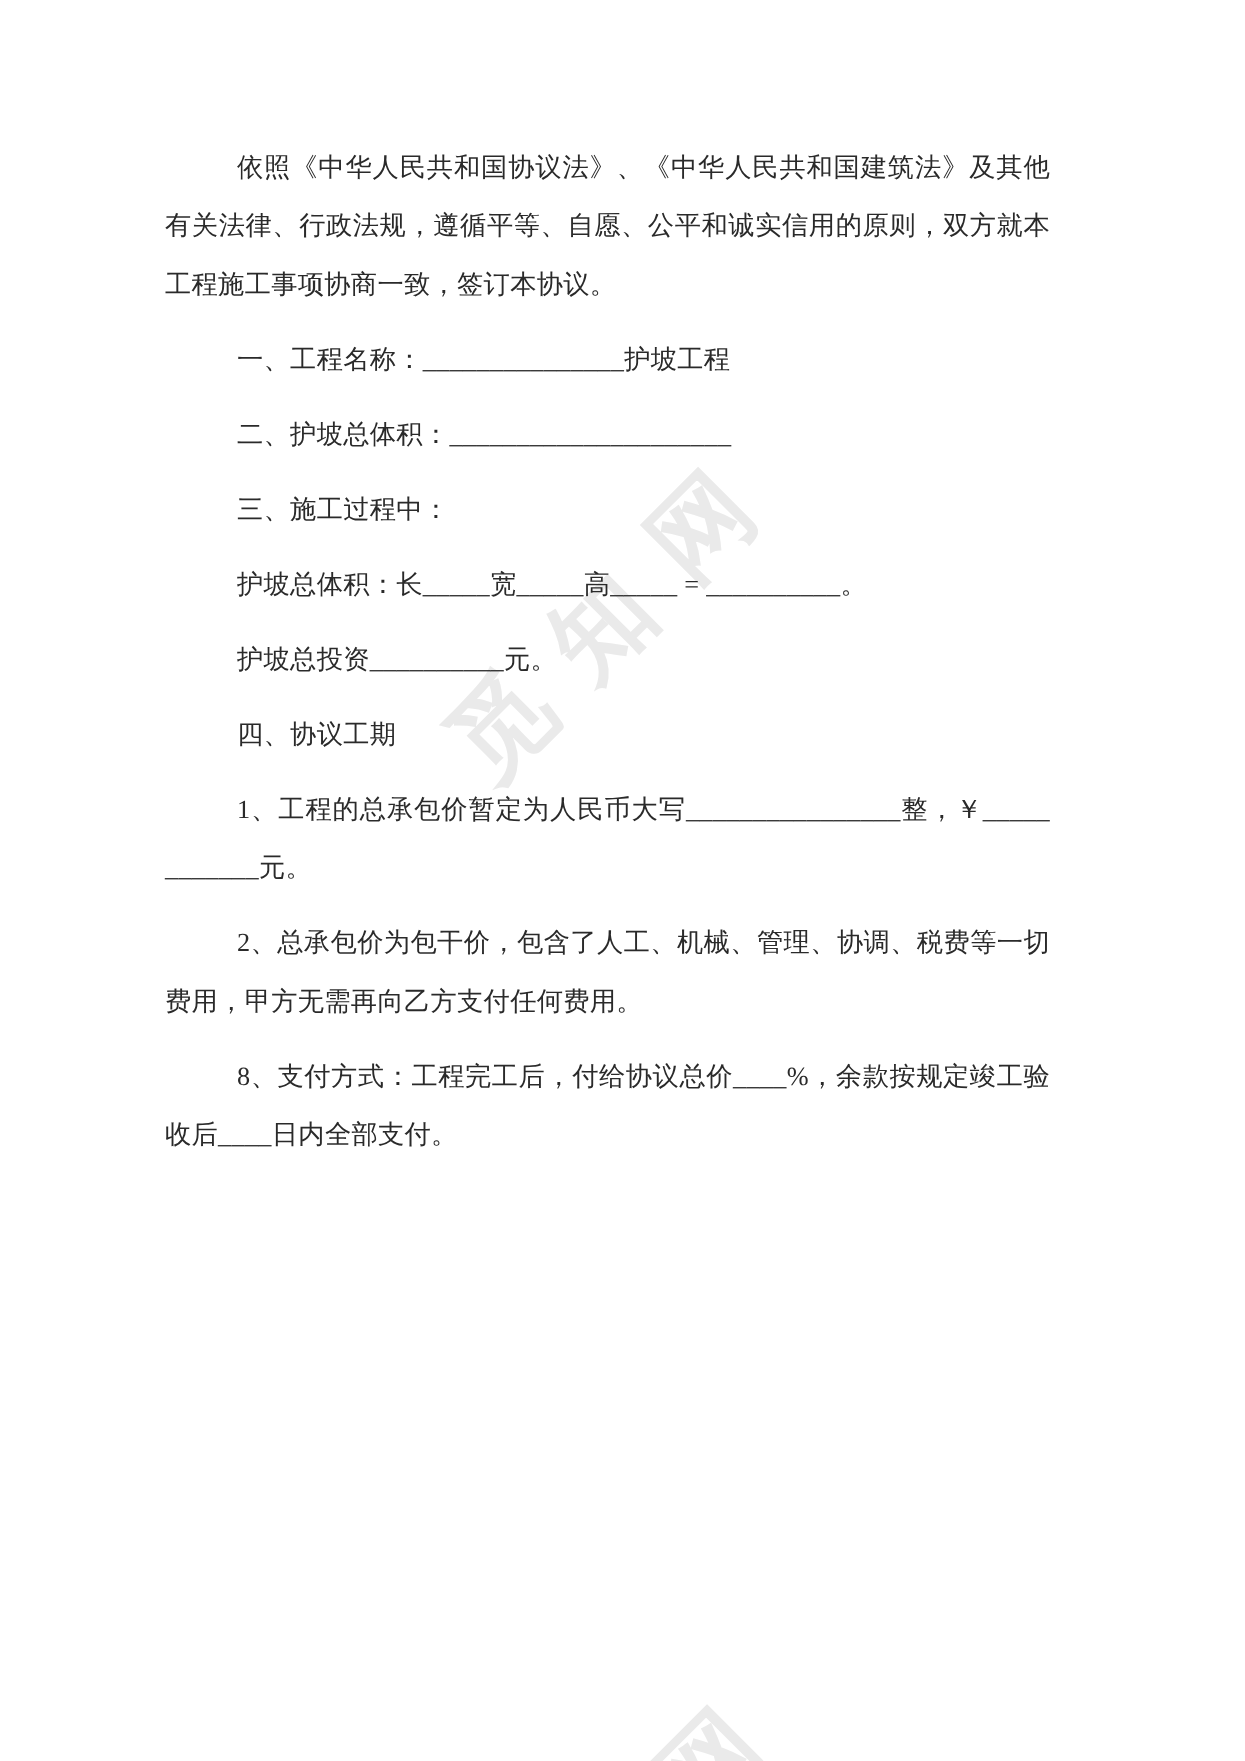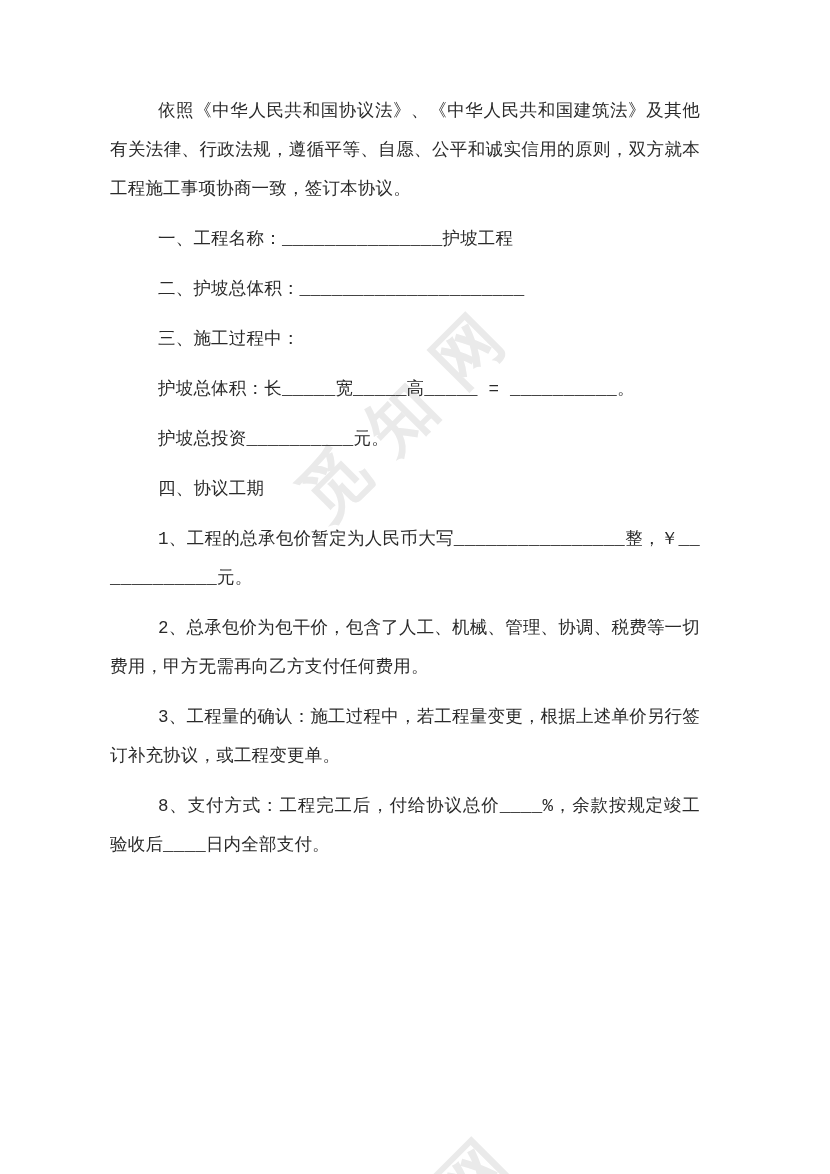--- a/index.html
+++ b/index.html
@@ -17,21 +17,20 @@
     font-family: "Liberation Serif", "DejaVu Serif", serif;
     color: #2a2a2a;
   }
   .doc {
     position: relative;
     z-index: 1;
     padding: 92px 130px 30px 110px;
     font-size: 17.5px;
     line-height: 39px;
     letter-spacing: 0.2px;
-    font-family: Liberation Mono, monospace;
   }
   .doc p {
     margin: 0 0 11px 0;
     text-indent: 48px;
     text-align: justify;
     word-break: break-all;
   }
   .watermark {
     position: absolute;
     z-index: 0;
@@ -68,17 +67,16 @@
   <div class="doc">
     <p>依照《中华人民共和国协议法》、《中华人民共和国建筑法》及其他有关法律、行政法规，遵循平等、自愿、公平和诚实信用的原则，双方就本工程施工事项协商一致，签订本协议。</p>
     <p>一、工程名称：_______________护坡工程</p>
     <p>二、护坡总体积：_____________________</p>
     <p>三、施工过程中：</p>
     <p>护坡总体积：长_____宽_____高_____ = __________。</p>
     <p>护坡总投资__________元。</p>
     <p>四、协议工期</p>
     <p>1、工程的总承包价暂定为人民币大写________________整，￥____________元。</p>
     <p>2、总承包价为包干价，包含了人工、机械、管理、协调、税费等一切费用，甲方无需再向乙方支付任何费用。</p>
-    <p>3、工程量的确认：施工过程中，若工程量变更，根据上述单价另行签订补充协议，或工程变更单。</p>
     <p>8、支付方式：工程完工后，付给协议总价____%，余款按规定竣工验收后____日内全部支付。</p>
   </div>
 
 </div>
 
 </body></html>

